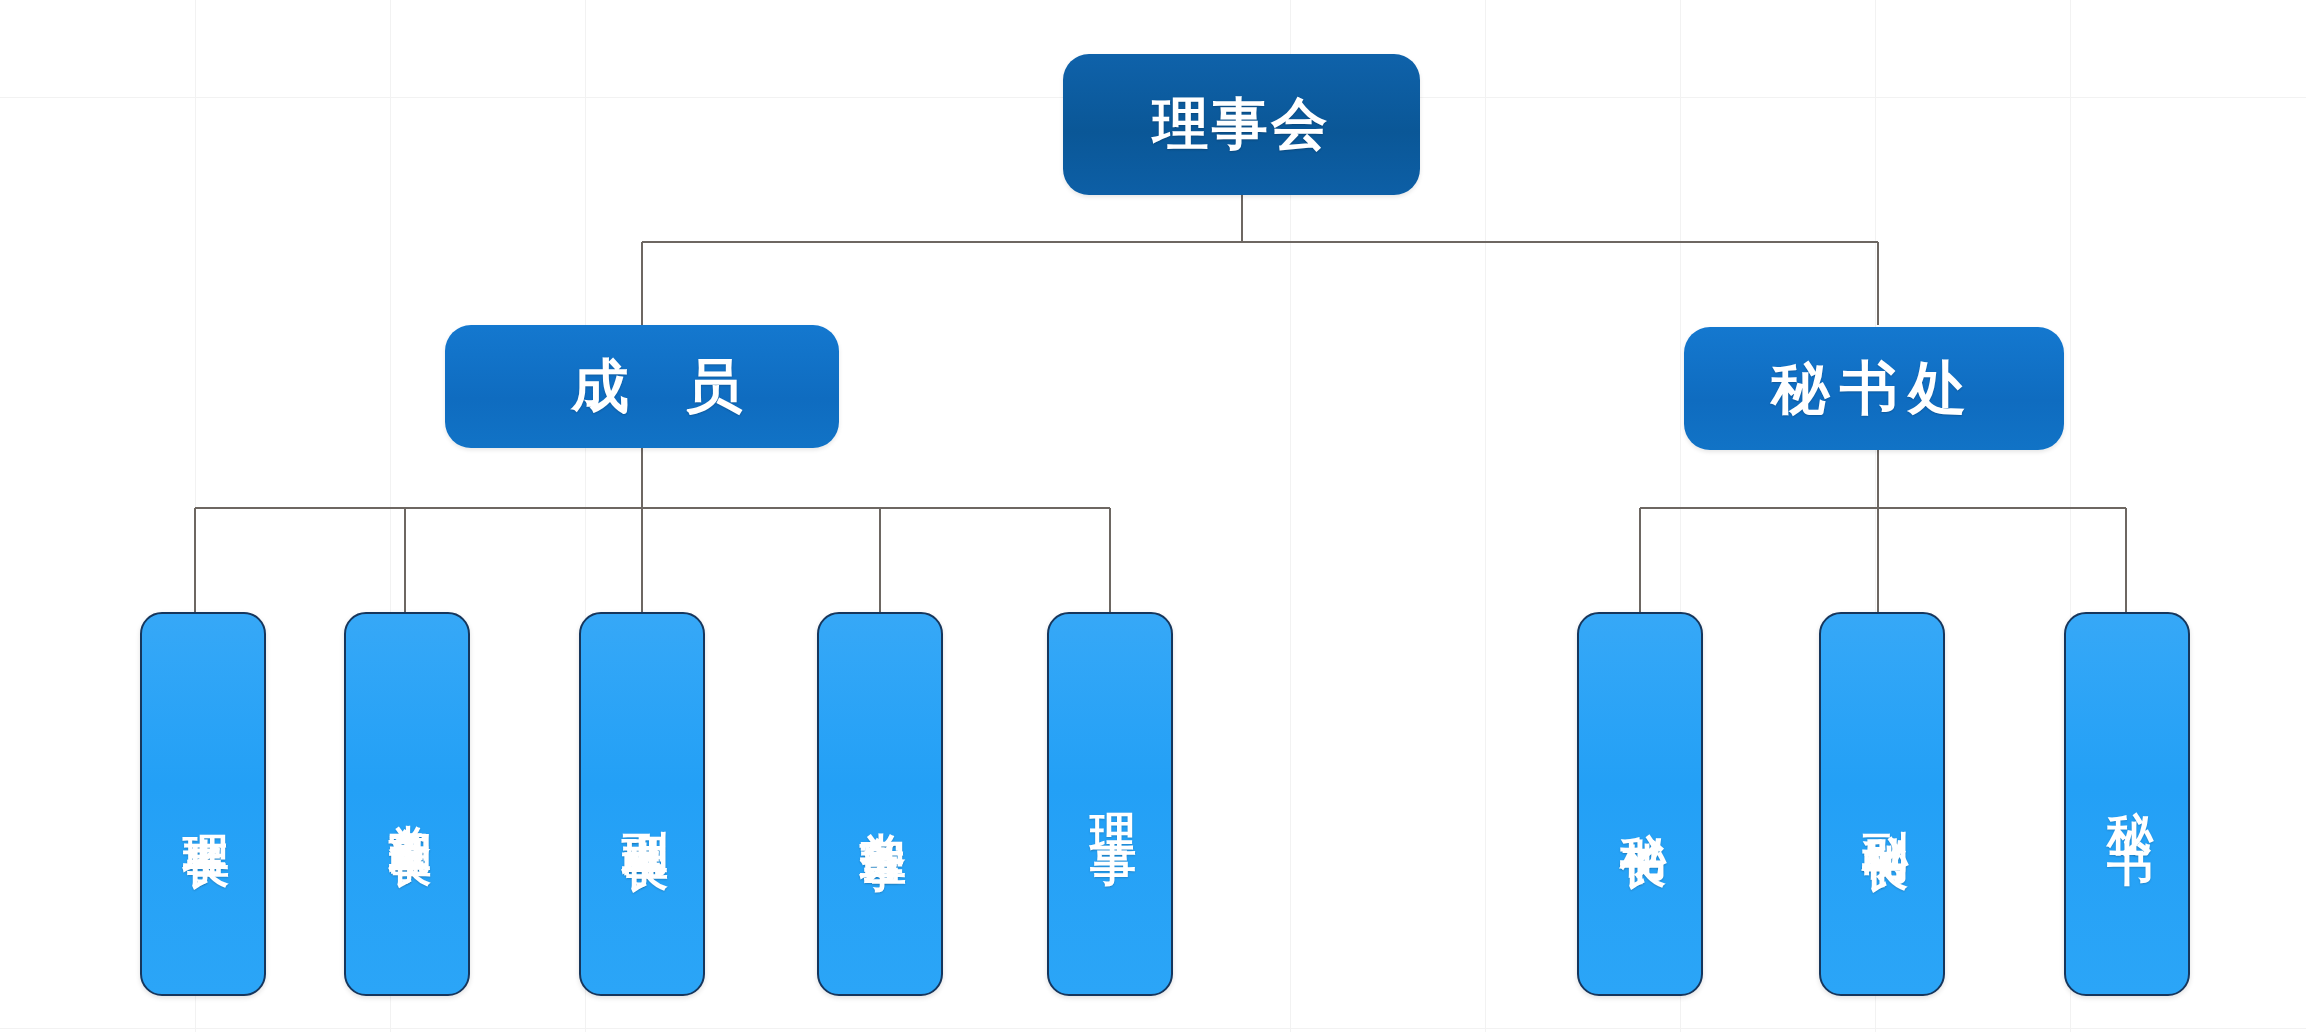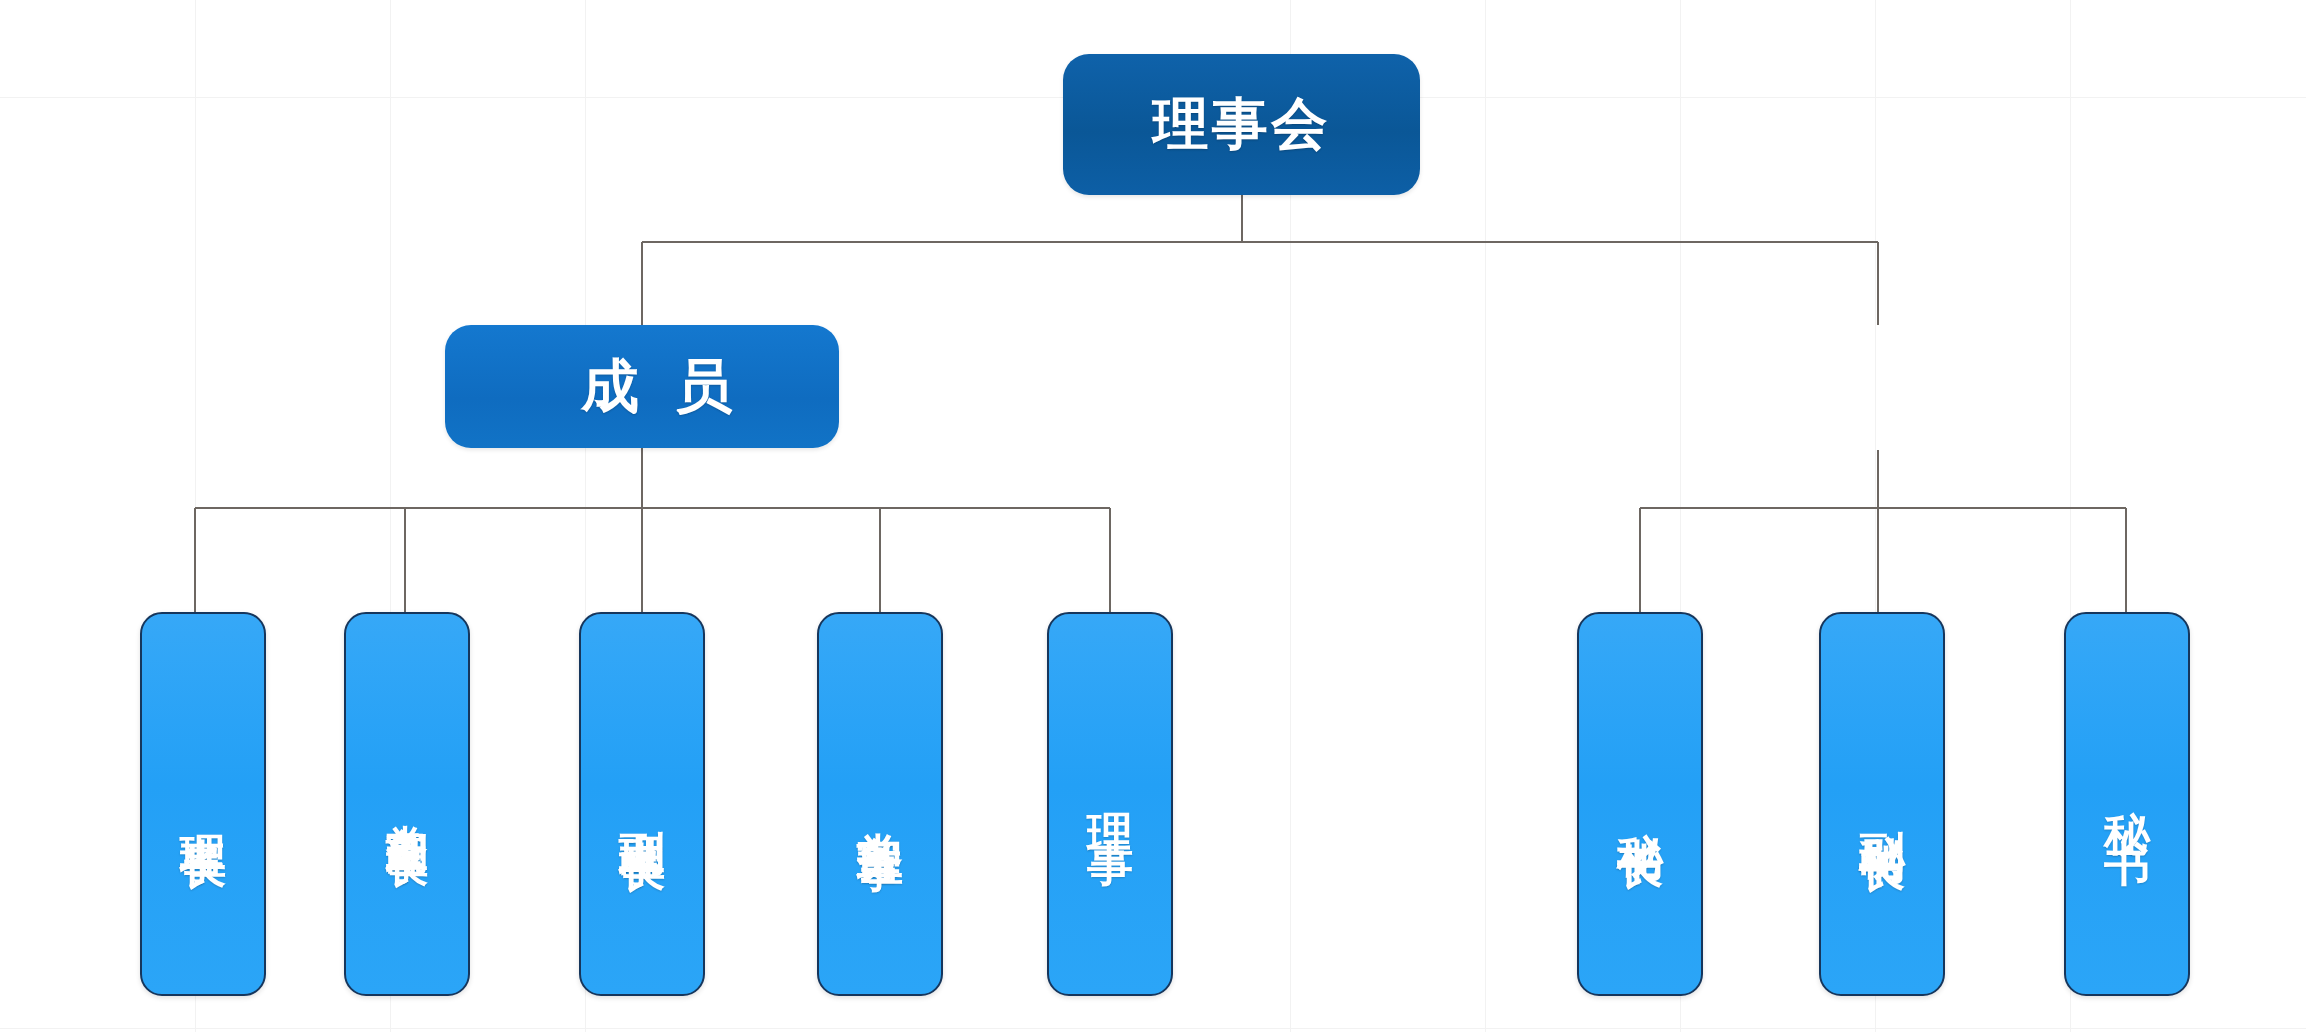--- a/index.html
+++ b/index.html
@@ -10,20 +10,21 @@
   }
   body {
     font-family: "Liberation Serif", "DejaVu Serif", serif;
   }
   #chart-root {
     position: relative;
     width: 2306px;
     height: 1032px;
     background: #ffffff;
     overflow: hidden;
+    font-family: Liberation Mono, monospace;
   }
 
   
   .grid-layer {
     position: absolute;
     inset: 0;
     pointer-events: none;
     z-index: 0;
   }
   .grid-v {
@@ -153,20 +154,23 @@
   </svg>
 
   <div class="node level-root" style="left:1063px; top:54px; width:357px; height:141px;">
     <span class="htext">理事会</span>
   </div>
 
   <div class="node level-branch" style="left:445px; top:325px; width:394px; height:123px;padding-left:40px;">
     <span class="htext">成 员</span>
   </div>
 
+  <div class="node level-branch" style="left:1684px; top:327px; width:380px; height:123px;">
+    <span class="htext">秘书处</span>
+  </div>
 
   <div class="node level-leaf" style="left:140px; top:612px; width:126px; height:384px;">
     <span class="vtext">理事长</span>
   </div>
 
   <div class="node level-leaf" style="left:344px; top:612px; width:126px; height:384px;">
     <span class="vtext" style="font-size:42px;">常务副理事长</span>
   </div>
 
   <div class="node level-leaf" style="left:579px; top:612px; width:126px; height:384px;">

